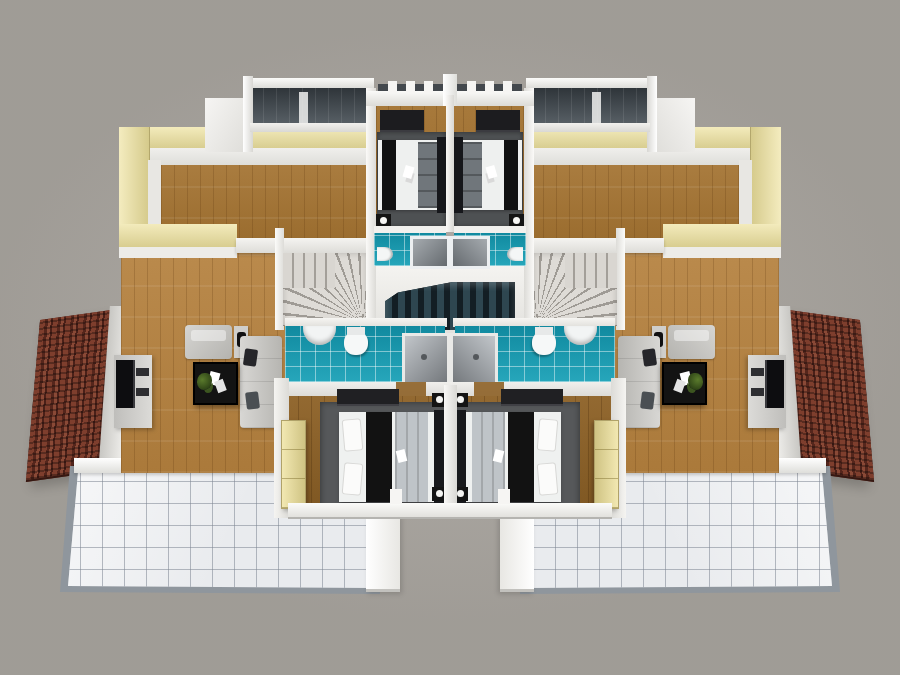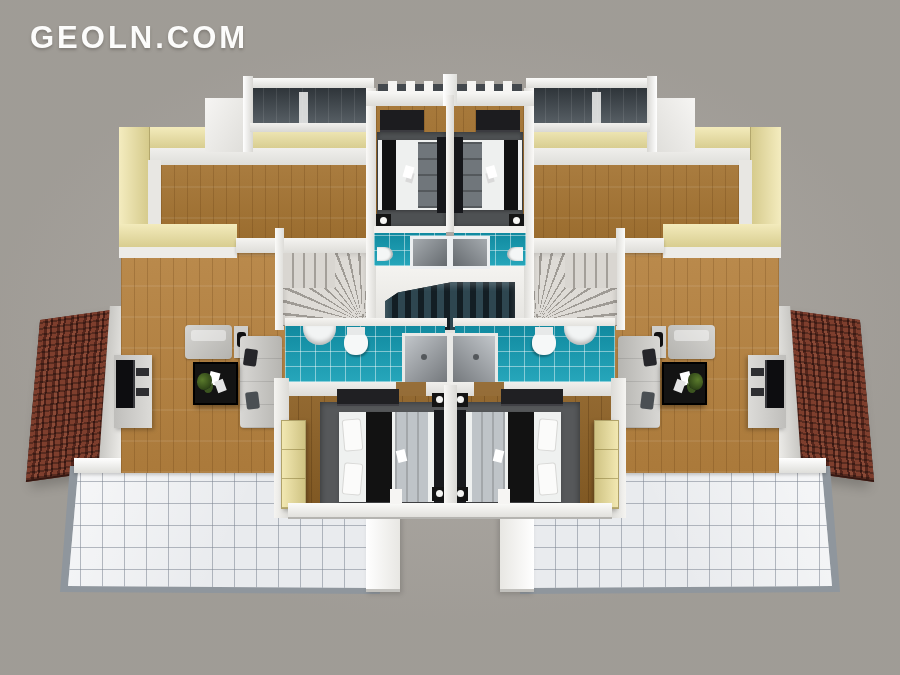--- a/index.html
+++ b/index.html
@@ -418,14 +418,13 @@
       <div class="top-tab t6"></div>
       <div class="top-center-post"></div>
       <div class="center-wall-upper"></div>
       <div class="center-wall-lower"></div>
       <div class="bottom-wall-band"></div>
       <div class="bottom-tab bt-l"></div>
       <div class="bottom-tab bt-r"></div>
     </div>
   </div>
 
-  <div class="watermark">GEOLN.COM</div>
 </div>
 
 </body></html>

